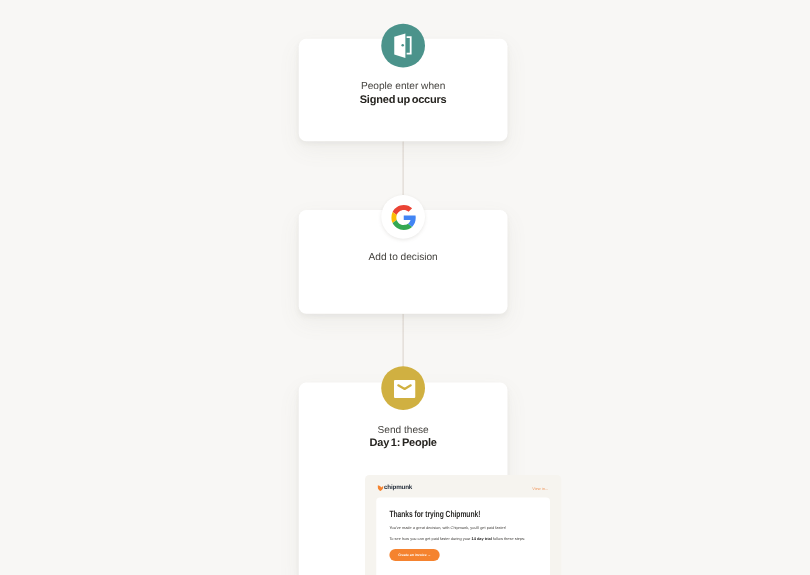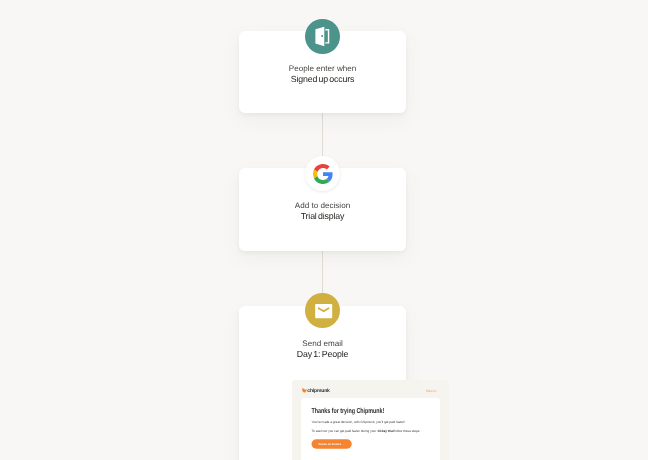--- a/index.html
+++ b/index.html
@@ -18,21 +18,21 @@
   #conn2{top:251px;height:43px;}
 
   .node-icon{position:absolute;left:305.2px;width:34.8px;height:34.8px;border-radius:50%;
              display:flex;align-items:center;justify-content:center;}
   #icon1{top:19px;background:#4b938b;}
   #icon2{top:156px;background:#fff;box-shadow:0 1px 3px rgba(120,110,100,.16);}
   #icon3{top:293px;background:#d0b041;}
 
   .card-text{text-align:center;padding-top:31.7px;}
   .card-sub{font-size:8.1px;color:#45433f;line-height:11.5px;}
-  .card-title{font-size:8.8px;font-weight:normal;color:#262420;line-height:11.5px;letter-spacing:-.16px;word-spacing:-.9px;}
+  .card-title{font-size:8.8px;font-weight:bold;color:#262420;line-height:11.5px;letter-spacing:-.16px;word-spacing:-.9px;}
 
   
   .mail{position:absolute;left:258px;top:380px;width:157px;height:88px;background:#f6f4ef;
         border-radius:3.5px 3.5px 0 0;overflow:hidden;margin-left:34px;}
   .mail-inner{width:628px;height:340px;transform:scale(.25);transform-origin:0 0;}
   .mail-h1,.mail-p,.mail-cta,.brand-name,.mail-link{opacity:.999;}
   .mail-head{display:flex;align-items:center;justify-content:space-between;padding:28px 42px 26px 40px;}
   .brand{display:flex;align-items:flex-end;gap:2px;}
   .brand svg{margin-bottom:-5px;}
   .brand-name{font-size:20px;font-weight:bold;color:#262f3c;letter-spacing:-.6px;line-height:18px;position:relative;top:3px;}
@@ -57,27 +57,26 @@
   <div class="card" id="card1">
     <div class="card-text">
       <div class="card-sub">People enter when</div>
       <div class="card-title">Signed up occurs</div>
     </div>
   </div>
 
   <div class="card" id="card2">
     <div class="card-text">
       <div class="card-sub">Add to decision</div>
-      <div class="card-title">Trial display</div>
     </div>
   </div>
 
   <div class="card" id="card3">
     <div class="card-text">
-      <div class="card-sub">Send email</div>
+      <div class="card-sub">Send these</div>
       <div class="card-title">Day 1: People</div>
     </div>
   </div>
 
   <div class="mail">
    <div class="mail-inner">
     <div class="mail-head">
       <div class="brand">
         <svg width="19" height="18" viewBox="0 0 19 18">
               <path fill="#f5832f" d="M0.4 0C0 5.6 1.1 10.2 3.6 13.6c1.7 2.3 3.8 3.8 6.2 4.4 2.8-1.2 5.1-3.2 6.8-5.9 1.7-2.7 2.6-5.8 2.6-9-2.9.2-5.2 1.6-6.9 4C10.8 4.1 8.8 2.4 6.4 1.3 4.5.5 2.5 0 .4 0z"></path>

